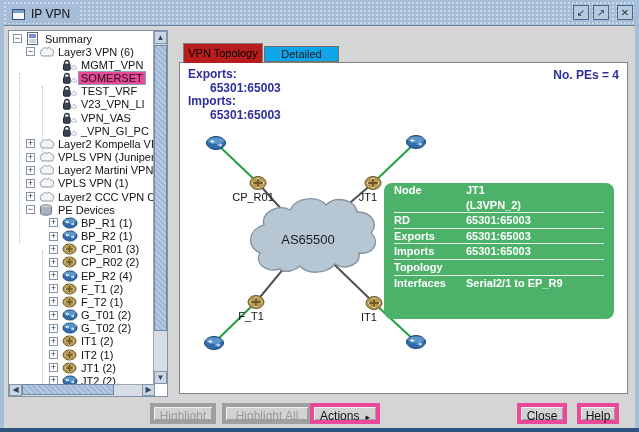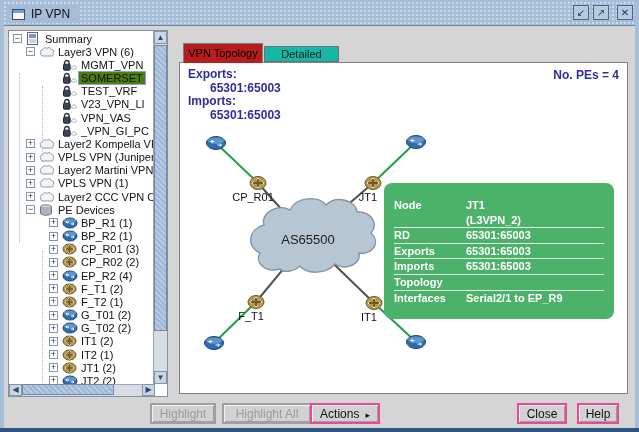--- a/index.html
+++ b/index.html
@@ -33,59 +33,59 @@
   .tree-rows { position:absolute; left:0; top:0; width:145px; height:354px; overflow:hidden; }
   .tconn { position:absolute; width:0; border-left:1px dotted #a9bed8; }
   .trow { position:absolute; left:0; height:13px; display:flex; align-items:center;
       white-space:nowrap; font-size:11px; color:#111; width:200px; }
   .trow.lvl0 { padding-left:4px; } .trow.lvl1 { padding-left:17px; } .trow.lvl2 { padding-left:40px; }
   .tog { width:9px; height:9px; border:1px solid #8696aa; background:#fff; font-size:9px;
       line-height:7px; text-align:center; color:#333; margin-right:4px; flex:none; }
   .tog.none { border:none; background:transparent; }
   .ticon { width:17px; height:13px; flex:none; display:inline-flex; align-items:center; }
   .tlabel { padding:0 2px; }
-  .trow.sel .tlabel { background:#4d7c0f; outline:1px solid #8aa6c4; }
+  .trow.sel .tlabel { background:#ec4899; outline:1px solid #8aa6c4; }
 
   
   .vsb { position:absolute; right:0; top:0; width:14px; height:353px; background:#d8dde4; border-left:1px solid #9aa7b6; }
   .hsb { position:absolute; left:0; bottom:0; width:146px; height:12px; background:#d8dde4; border-top:1px solid #9aa7b6; }
   .sb-btn { position:absolute; width:13px; height:13px; background:#ccd6e2; border:1px solid #8296ac;
       font-size:8px; color:#2e4a68; text-align:center; line-height:12px; }
   .sb-thumb { position:absolute; background:repeating-linear-gradient(45deg,#9fb8d4 0 2px,#b6cbe2 2px 4px);
       border:1px solid #7189a5; }
 
   
   .panel-header { position:absolute; left:177px; top:28px; width:452px; height:15px; background:#3a3a3a;
       color:#fff; font-size:11px; text-align:center; line-height:15px; z-index:10; }
   .tabs { position:absolute; left:177px; top:43px; width:452px; height:19px; z-index:12; }
   .tab { position:absolute; font-size:11px; text-align:center; cursor:default; }
   .tab.selected { left:6px; top:0; width:80px; height:20px; background:#b91c1c; border:1px solid #7e7e7e;
       border-bottom:none; line-height:19px; z-index:3; }
-  .tab.unselected { left:87px; top:3px; width:75px; height:16px; background:#14b8a6; border:1px solid #707070;
+  .tab.unselected { left:87px; top:3px; width:75px; height:16px; background:#0ea5e9; border:1px solid #707070;
       line-height:15px; color:#1a1a1a; }
   .content { position:absolute; left:179px; top:62px; width:449px; height:332px; background:#fff;
       border:1px solid #828282; z-index:11; }
   .navy { color:#2d2d9e; font-weight:bold; font-size:12px; }
   .exports-block { position:absolute; left:8px; top:5px; line-height:13.5px; z-index:3; }
   .exports-block .val { padding-left:22px; }
   .no-pes { position:absolute; right:8px; top:5px; z-index:3; }
   .topo { position:absolute; left:0; top:0; z-index:1; }
 
   
   .tooltip { position:absolute; left:204px; top:120px; width:230px; height:136px; background:#4cb169;
       border-radius:8px; z-index:5; color:#fff; font-size:11px; font-weight:bold;
-      padding:15px 8px 6px 10px; }
+      padding:0 8px 6px 10px; }
   .tt-row { display:flex; line-height:14.6px; margin-right:2px; }
   .tt-row.sep { border-bottom:1px solid rgba(255,255,255,0.85); }
   .tt-label { width:72px; flex:none; }
   .tt-value { flex:1; }
 
   
   .button-bar { position:absolute; left:4px; top:397px; width:631px; height:31px; background:#d5d5d5; z-index:20; }
-  .btn { position:absolute; top:6px; height:21px; background:#d2d2d2; border:2px solid #ec4899;
+  .btn { position:absolute; top:6px; height:21px; background:#d2d2d2; border:4px solid #ec4899;
       font-size:12px; color:#111; text-align:center; line-height:19px; font-family:"Liberation Sans",sans-serif;
       box-shadow: inset 1px 1px 0 #f2f2f2, inset -1px -1px 0 #a0a0a0; }
   .btn.disabled { color:#9b9b9b; border-color:#9f9f9f; }
   .caret { display:inline-block; margin-left:6px; font-size:9px; }
 </style>
 </head>
 <body>
 
 <div class="window">
   <div class="frame top"></div>

